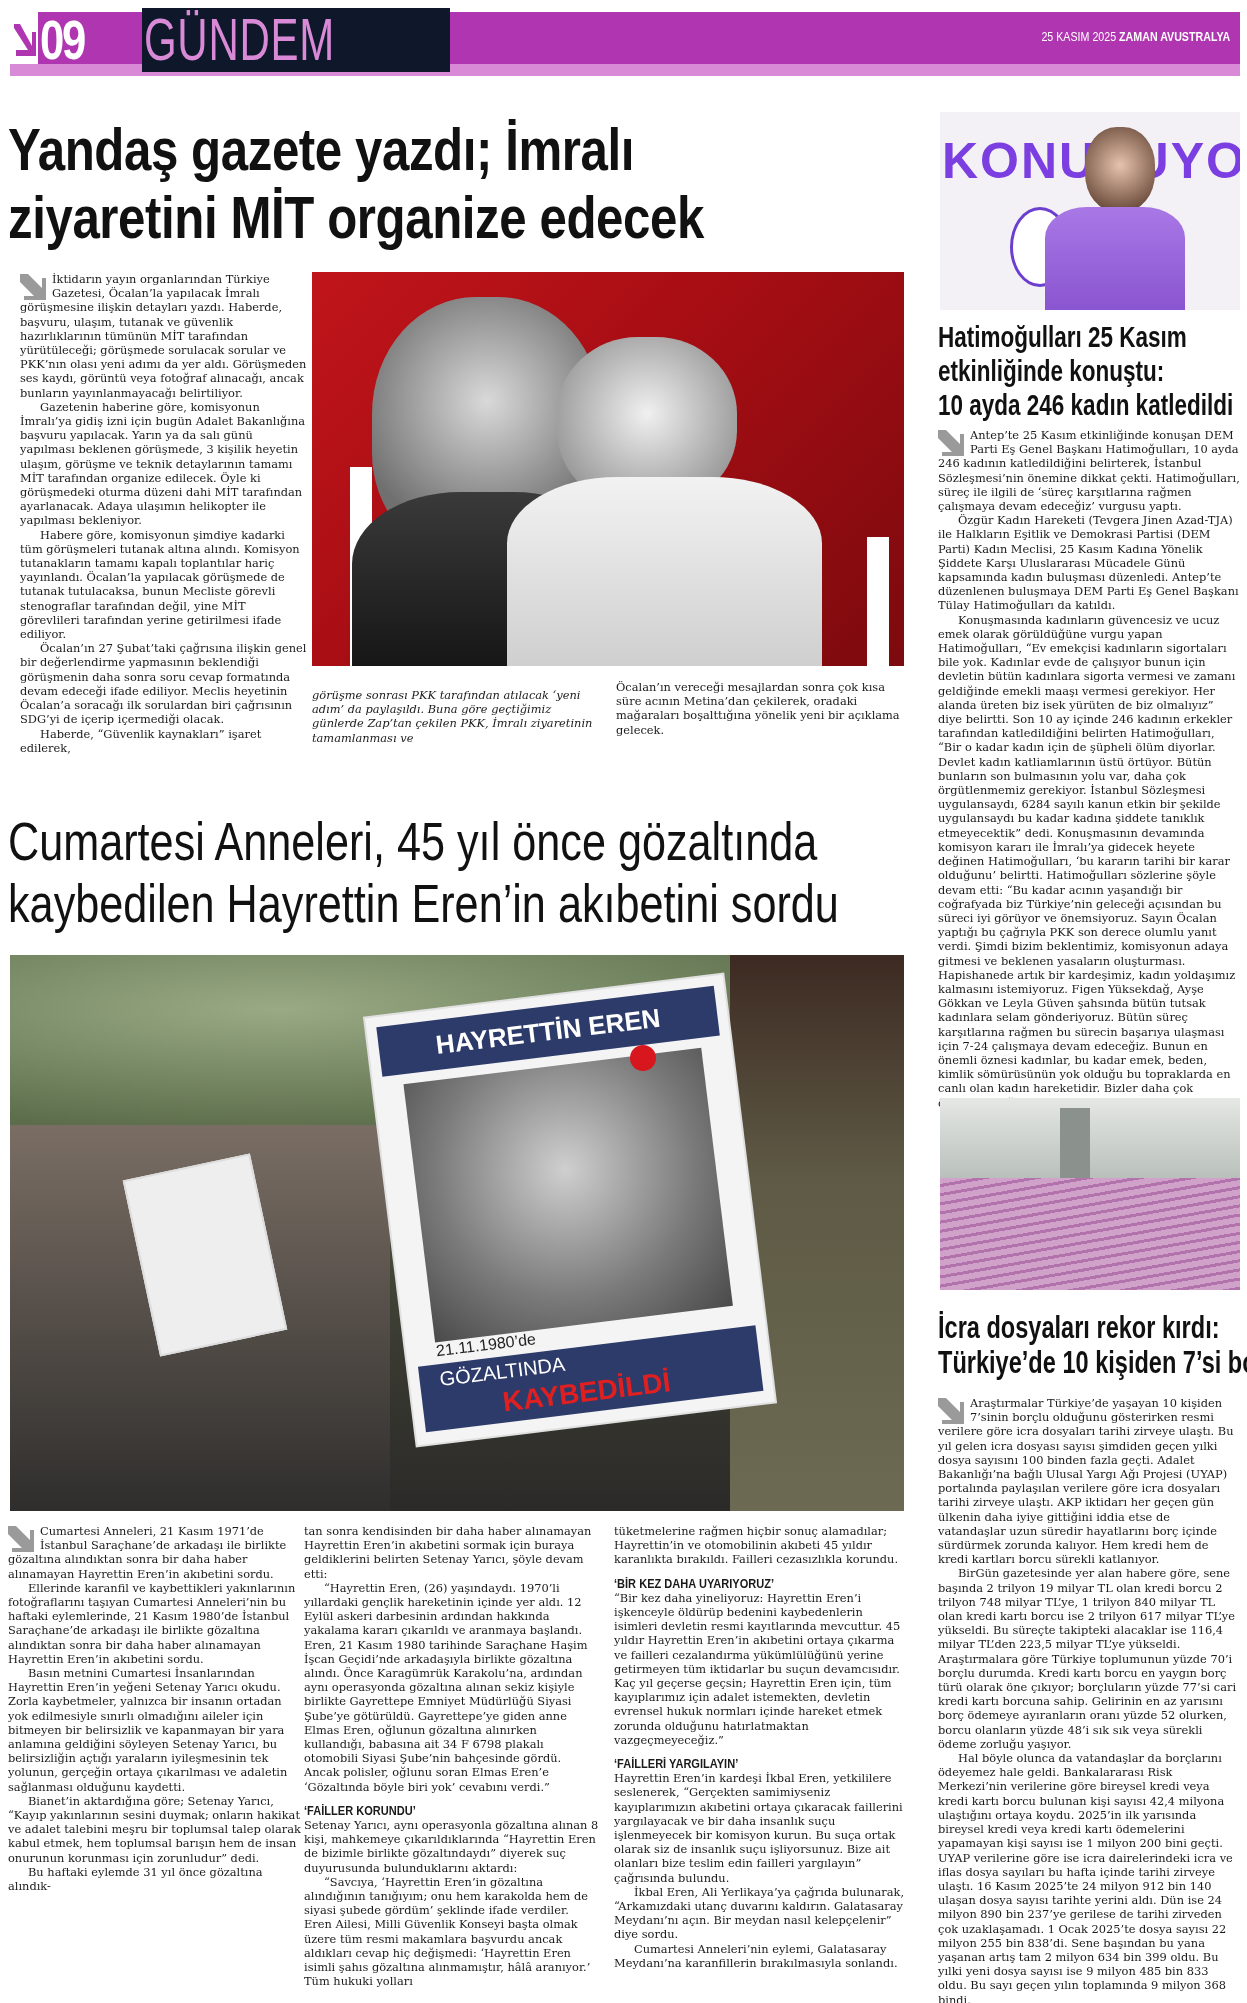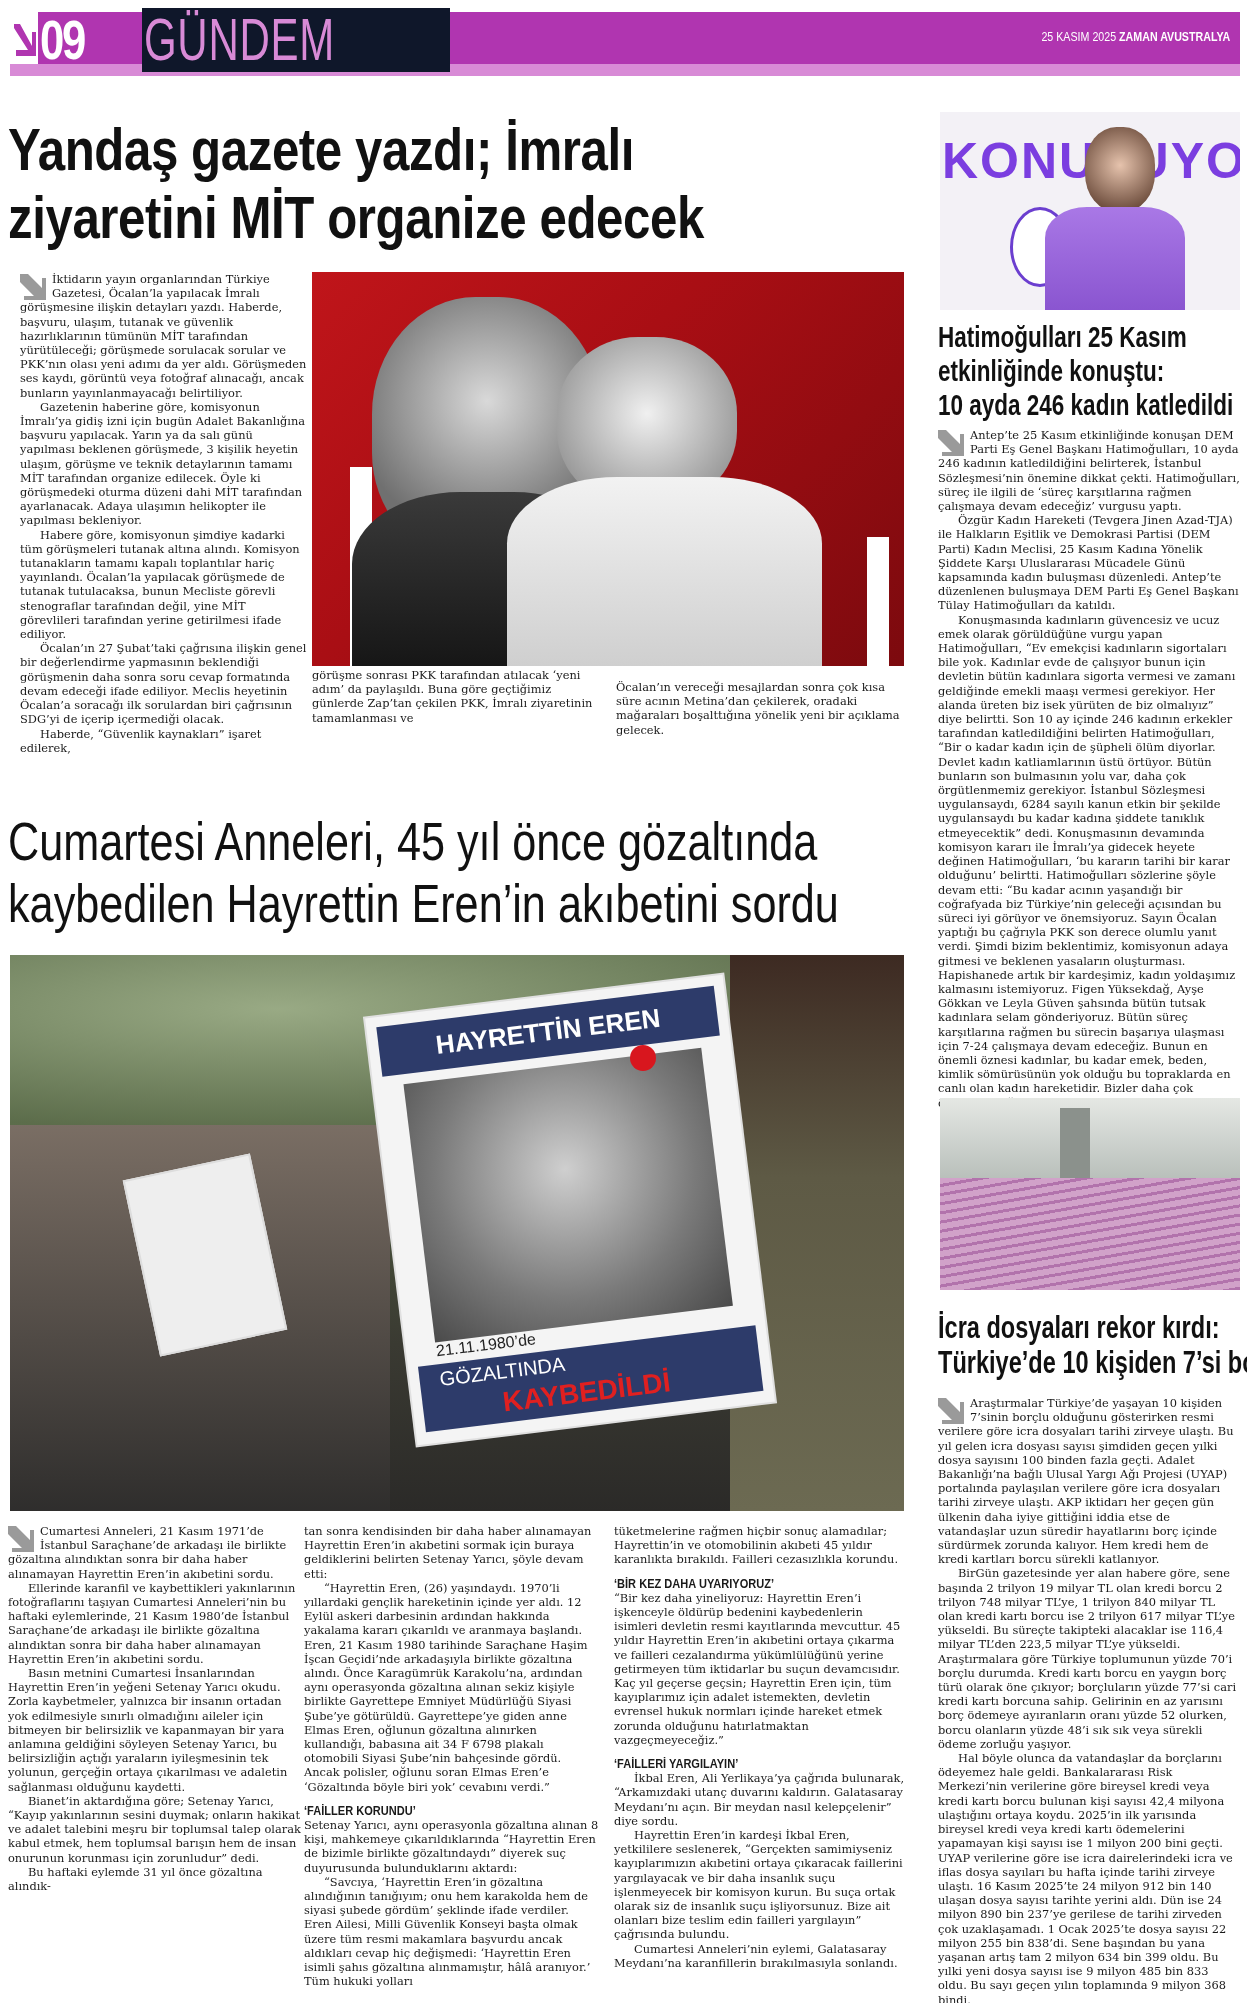--- a/index.html
+++ b/index.html
@@ -73,21 +73,21 @@
 <div class="photo photo1">
   <div style="position:absolute;left:38px;top:195px;width:22px;height:200px;background:#fff;"></div>
   <div style="position:absolute;left:300px;top:80px;width:22px;height:320px;background:#fff;"></div>
   <div style="position:absolute;left:555px;top:265px;width:22px;height:130px;background:#fff;"></div>
   <div style="position:absolute;left:60px;top:25px;width:230px;height:260px;border-radius:45% 45% 40% 40%;background:radial-gradient(circle at 50% 40%,#d9d9d9,#707070 70%);"></div>
   <div style="position:absolute;left:40px;top:220px;width:270px;height:180px;border-radius:40% 40% 0 0;background:linear-gradient(180deg,#3a3a3a,#151515);"></div>
   <div style="position:absolute;left:245px;top:65px;width:180px;height:170px;border-radius:45%;background:radial-gradient(circle at 50% 45%,#f0f0f0,#9a9a9a 75%);"></div>
   <div style="position:absolute;left:195px;top:205px;width:315px;height:190px;border-radius:35% 35% 0 0;background:linear-gradient(180deg,#f2f2f2,#cfcfcf);"></div>
 </div>
 
-<div class="col" style="left:312px; top:668px; width:288px;">
+<div class="col" style="left:312px; top:688px; width:288px;font-style:italic;">
   <p class="first">görüşme sonrası PKK tarafından atılacak ‘yeni adım’ da paylaşıldı. Buna göre geçtiğimiz günlerde Zap’tan çekilen PKK, İmralı ziyaretinin tamamlanması ve</p>
 </div>
 <div class="col" style="left:616px; top:680px; width:288px;">
   <p class="first">Öcalan’ın vereceği mesajlardan sonra çok kısa süre acının Metina’dan çekilerek, oradaki mağaraları boşalttığına yönelik yeni bir açıklama gelecek.</p>
 </div>
 
 <h1 class="headline h-second">
   <div>Cumartesi Anneleri, 45 yıl önce gözaltında</div>
   <div>kaybedilen Hayrettin Eren’in akıbetini sordu</div>
 </h1>
@@ -125,22 +125,22 @@
   <div class="sub">‘FAİLLER KORUNDU’</div>
   <p>Setenay Yarıcı, aynı operasyonla gözaltına alınan 8 kişi, mahkemeye çıkarıldıklarında “Hayrettin Eren de bizimle birlikte gözaltındaydı” diyerek suç duyurusunda bulunduklarını aktardı:</p>
   <p style="text-indent:20px">“Savcıya, ‘Hayrettin Eren’in gözaltına alındığının tanığıyım; onu hem karakolda hem de siyasi şubede gördüm’ şeklinde ifade verdiler. Eren Ailesi, Milli Güvenlik Konseyi başta olmak üzere tüm resmi makamlara başvurdu ancak aldıkları cevap hiç değişmedi: ‘Hayrettin Eren isimli şahıs gözaltına alınmamıştır, hâlâ aranıyor.’ Tüm hukuki yolları</p>
 </div>
 
 <div class="col" style="left:614px; top:1524px; width:294px;">
   <p class="first">tüketmelerine rağmen hiçbir sonuç alamadılar; Hayrettin’in ve otomobilinin akıbeti 45 yıldır karanlıkta bırakıldı. Failleri cezasızlıkla korundu.</p>
   <div class="sub">‘BİR KEZ DAHA UYARIYORUZ’</div>
   <p>“Bir kez daha yineliyoruz: Hayrettin Eren’i işkenceyle öldürüp bedenini kaybedenlerin isimleri devletin resmi kayıtlarında mevcuttur. 45 yıldır Hayrettin Eren’in akıbetini ortaya çıkarma ve failleri cezalandırma yükümlülüğünü yerine getirmeyen tüm iktidarlar bu suçun devamcısıdır. Kaç yıl geçerse geçsin; Hayrettin Eren için, tüm kayıplarımız için adalet istemekten, devletin evrensel hukuk normları içinde hareket etmek zorunda olduğunu hatırlatmaktan vazgeçmeyeceğiz.”</p>
   <div class="sub">‘FAİLLERİ YARGILAYIN’</div>
+  <p>Hayrettin Eren’in kardeşi İkbal Eren, yetkililere seslenerek, “Gerçekten samimiyseniz kayıplarımızın akıbetini ortaya çıkaracak faillerini yargılayacak ve bir daha insanlık suçu işlenmeyecek bir komisyon kurun. Bu suça ortak olarak siz de insanlık suçu işliyorsunuz. Bize ait olanları bize teslim edin failleri yargılayın” çağrısında bulundu.</p>
   <p style="text-indent:20px">İkbal Eren, Ali Yerlikaya’ya çağrıda bulunarak, “Arkamızdaki utanç duvarını kaldırın. Galatasaray Meydanı’nı açın. Bir meydan nasıl kelepçelenir” diye sordu.</p>
-  <p>Hayrettin Eren’in kardeşi İkbal Eren, yetkililere seslenerek, “Gerçekten samimiyseniz kayıplarımızın akıbetini ortaya çıkaracak faillerini yargılayacak ve bir daha insanlık suçu işlenmeyecek bir komisyon kurun. Bu suça ortak olarak siz de insanlık suçu işliyorsunuz. Bize ait olanları bize teslim edin failleri yargılayın” çağrısında bulundu.</p>
   <p style="text-indent:20px">Cumartesi Anneleri’nin eylemi, Galatasaray Meydanı’na karanfillerin bırakılmasıyla sonlandı.</p>
 </div>
 
 <div class="photo photo3">
   <div style="position:absolute;left:2px;top:20px;font-family:'Liberation Sans',sans-serif;font-weight:bold;font-size:50px;color:#7b3ee0;letter-spacing:2px;white-space:nowrap;">KONUŞUYO</div>
   <div style="position:absolute;left:70px;top:95px;width:60px;height:80px;border-radius:50%;border:3px solid #6b3ecf;background:#fff;"></div>
   <div style="position:absolute;left:145px;top:15px;width:70px;height:85px;border-radius:45%;background:radial-gradient(circle at 50% 45%,#e6c3ad,#6a4a3a 80%);"></div>
   <div style="position:absolute;left:105px;top:95px;width:140px;height:103px;border-radius:30% 30% 0 0;background:linear-gradient(180deg,#a978e6,#8a55d0);"></div>
 </div>
 

